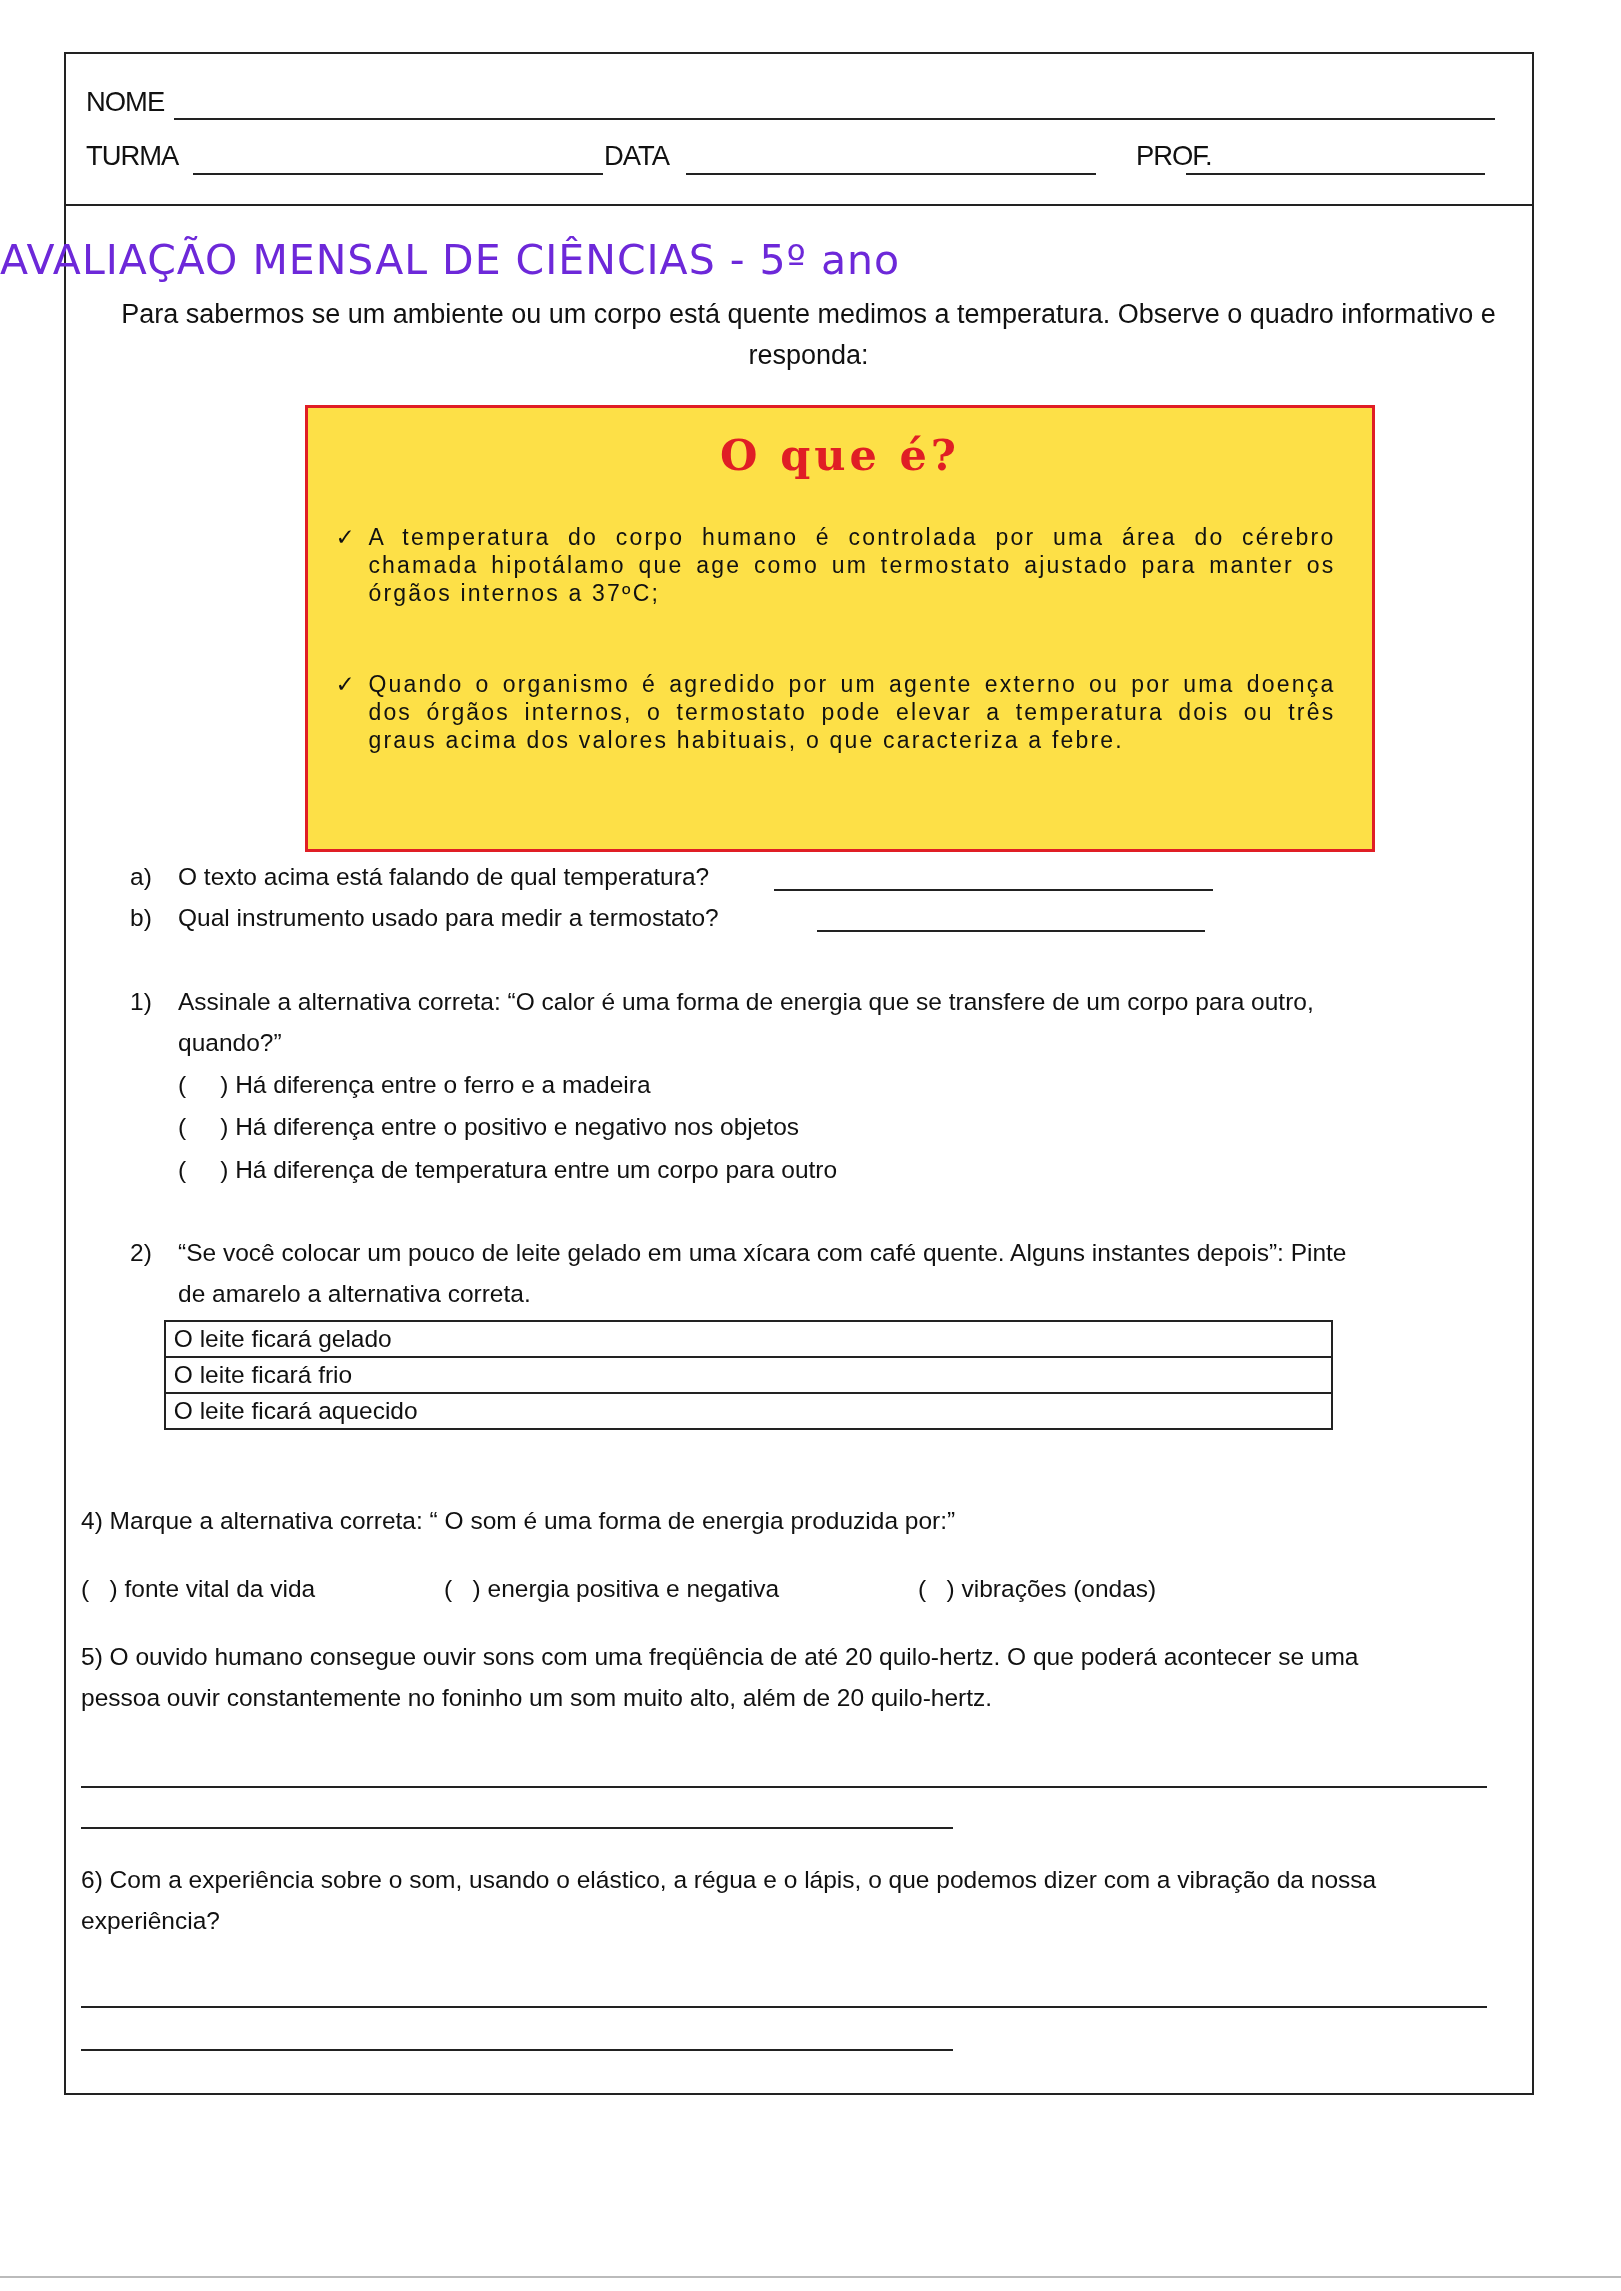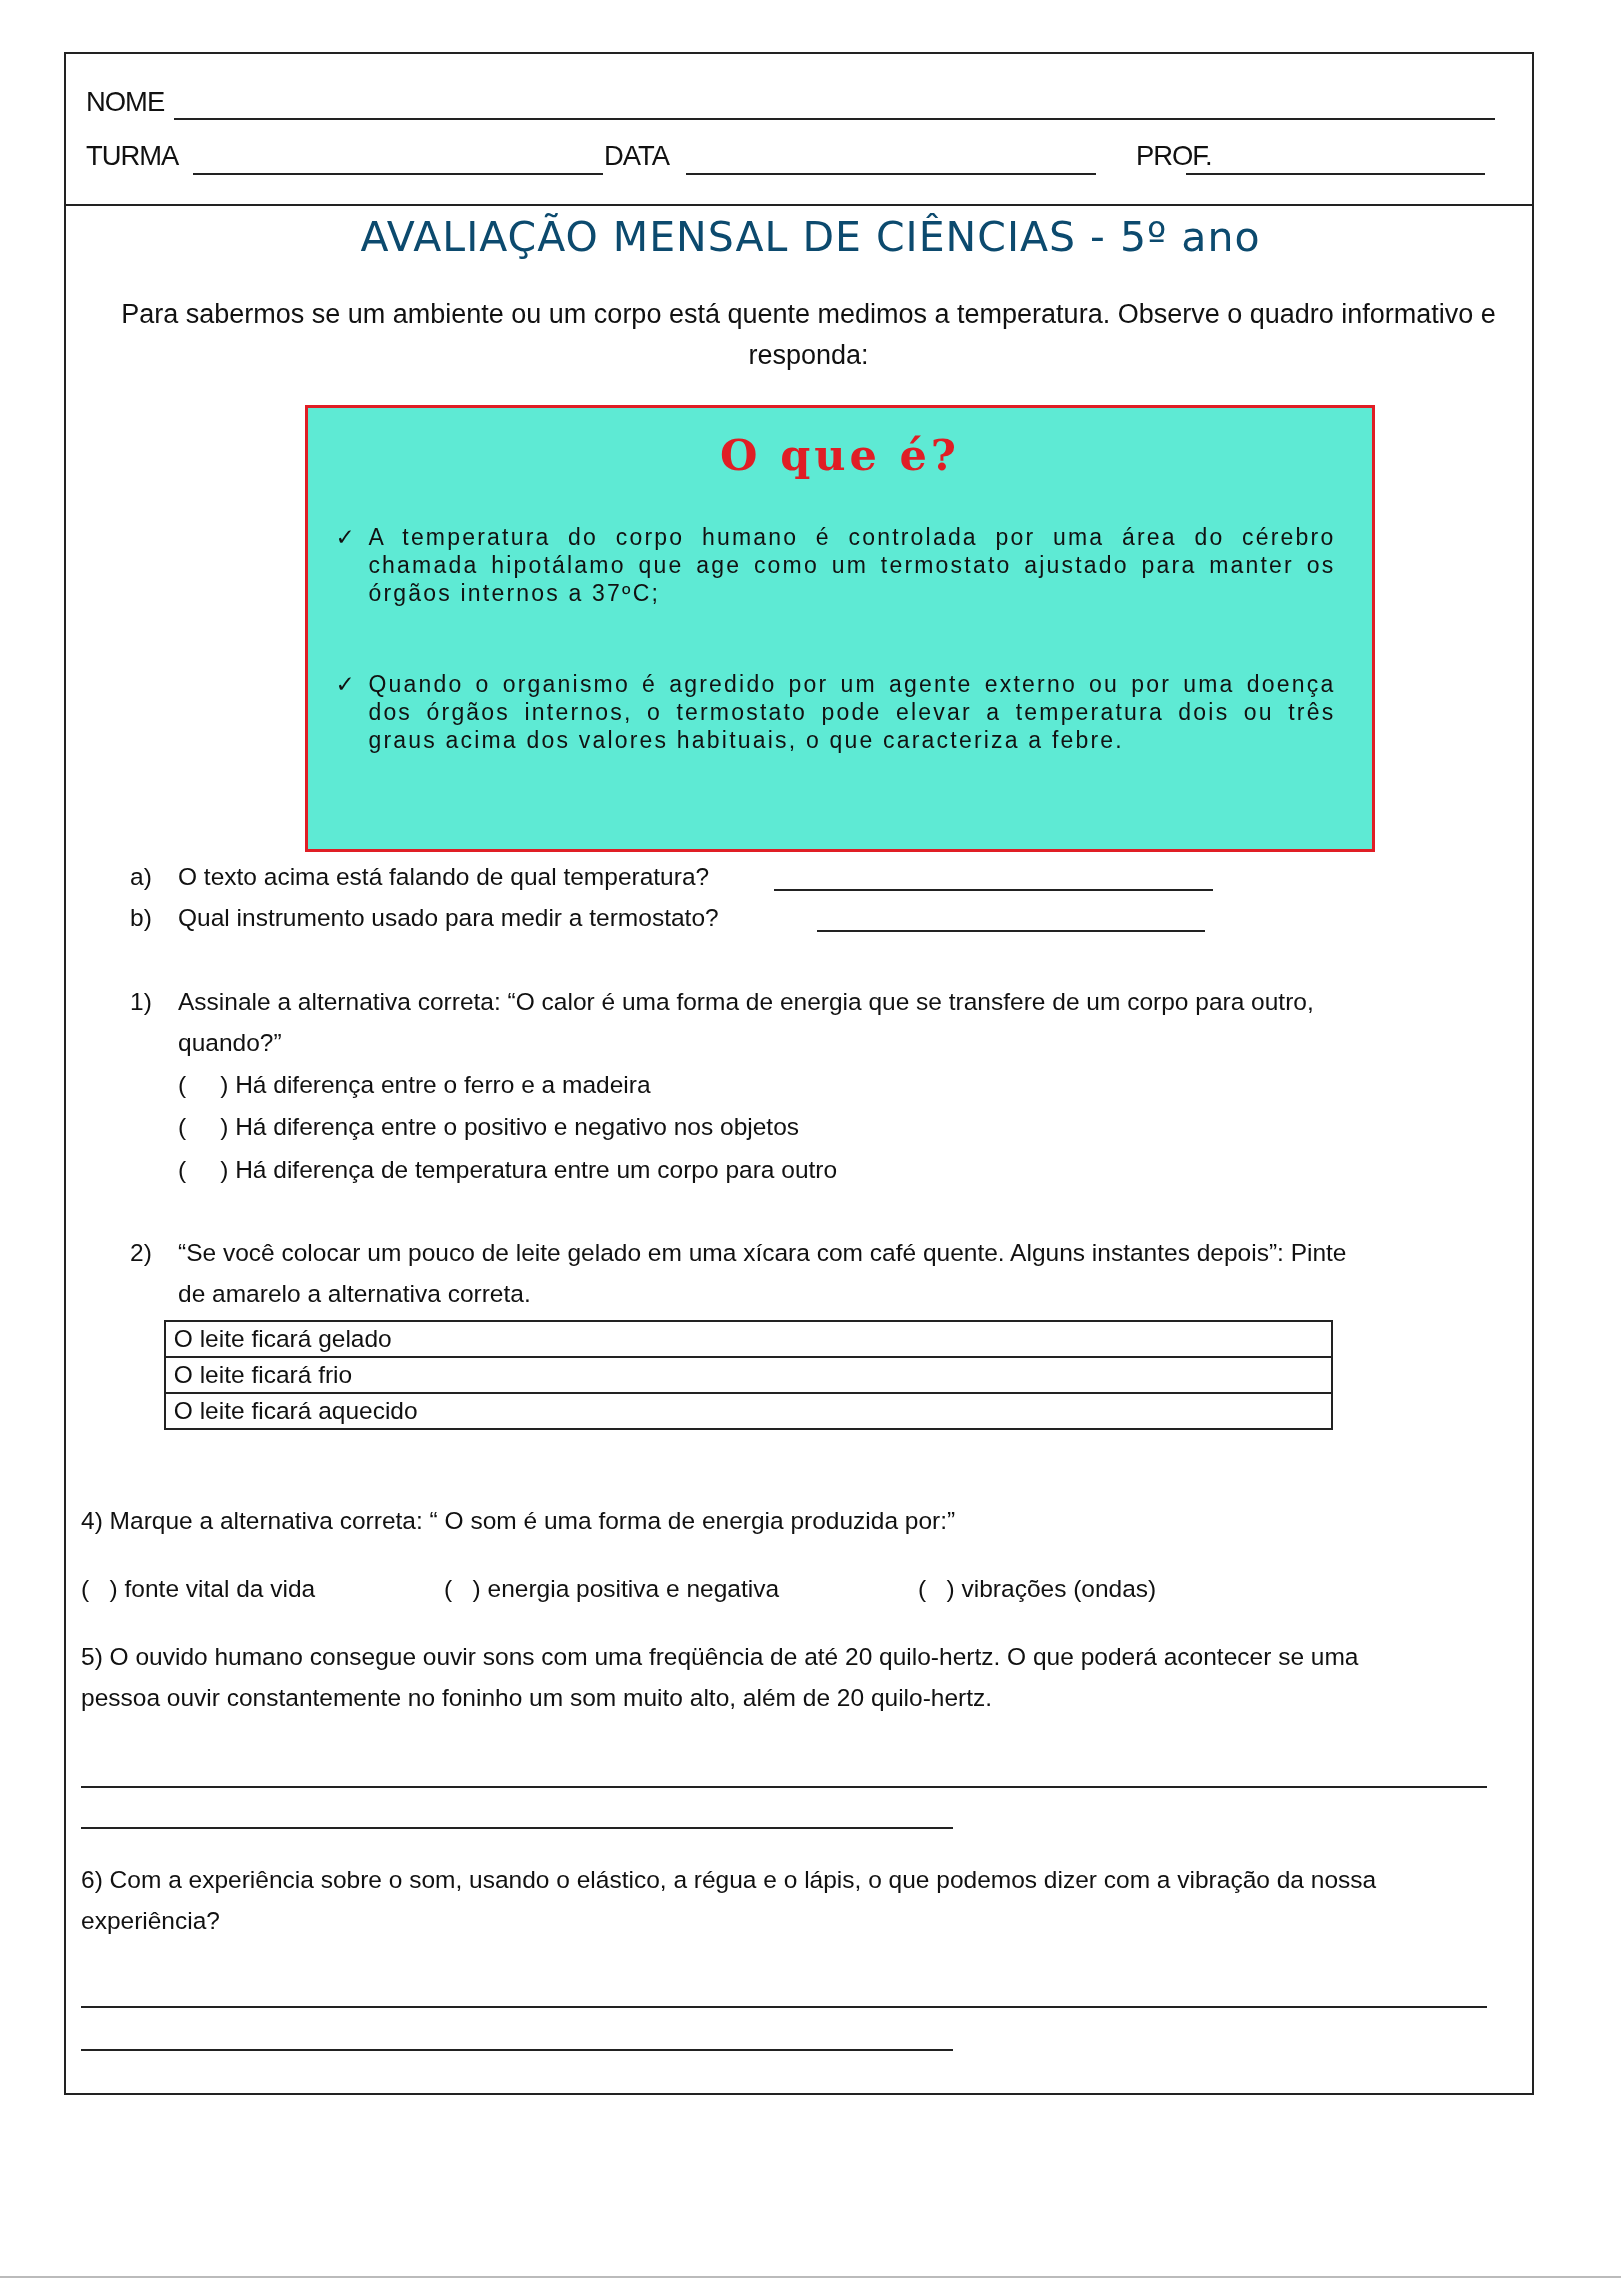--- a/index.html
+++ b/index.html
@@ -13,31 +13,31 @@
     position: absolute; left: 64px; top: 52px; width: 1470px; height: 2043px;
     border: 2px solid #222; box-sizing: border-box;
   }
   .header-box {
     position: absolute; left: 64px; top: 52px; width: 1470px; height: 154px;
     border-top: 2.9px solid #222; border-bottom: 2.9px solid #222; box-sizing: border-box;
   }
   .hdr-label { font-size: 27.4px; letter-spacing: -1px; font-family: "Liberation Sans", sans-serif; }
   .hline { position: absolute; height: 0; border-bottom: 2px solid #222; }
   .title {
-    position: absolute; left: 0; width: 1621px; top: 213px; text-align: center;
-    font-family: "DejaVu Sans", sans-serif; font-size: 41px; letter-spacing: 1px; color: #0c4a6e;
+    position: absolute; left: 0; width: 1621px; top: 236px; 
+    font-family: "DejaVu Sans", sans-serif; font-size: 41px; letter-spacing: 1px; color: #6d28d9;
   }
   .para {
     font-family: "Liberation Sans Narrow", "Liberation Sans", sans-serif;
     font-size: 24.5px; color: #111;
   }
   .intro { position: absolute; left: 88px; width: 1441px; top: 294px; text-align: center; line-height: 41px; font-size: 27px; }
   .redbox {
     position: absolute; left: 305px; top: 405px; width: 1070px; height: 447px;
-    border: 3.9px solid #e01e25; box-sizing: border-box; background: #5eead4;
+    border: 3.9px solid #e01e25; box-sizing: border-box; background: #fde047;
   }
   .oque {
     position: absolute; left: 0; width: 100%; top: 21.6px; text-align: center;
     font-family: "DejaVu Serif", serif; font-weight: bold; font-size: 43px; color: #e01e25;
     letter-spacing: 3.9px;
   }
   .bullet {
     position: absolute; left: 27.4px; width: 1000px;
     font-size: 23px; line-height: 28px; letter-spacing: 2.2px; text-align: justify;
     font-family: "Liberation Sans", sans-serif; color: #111;

